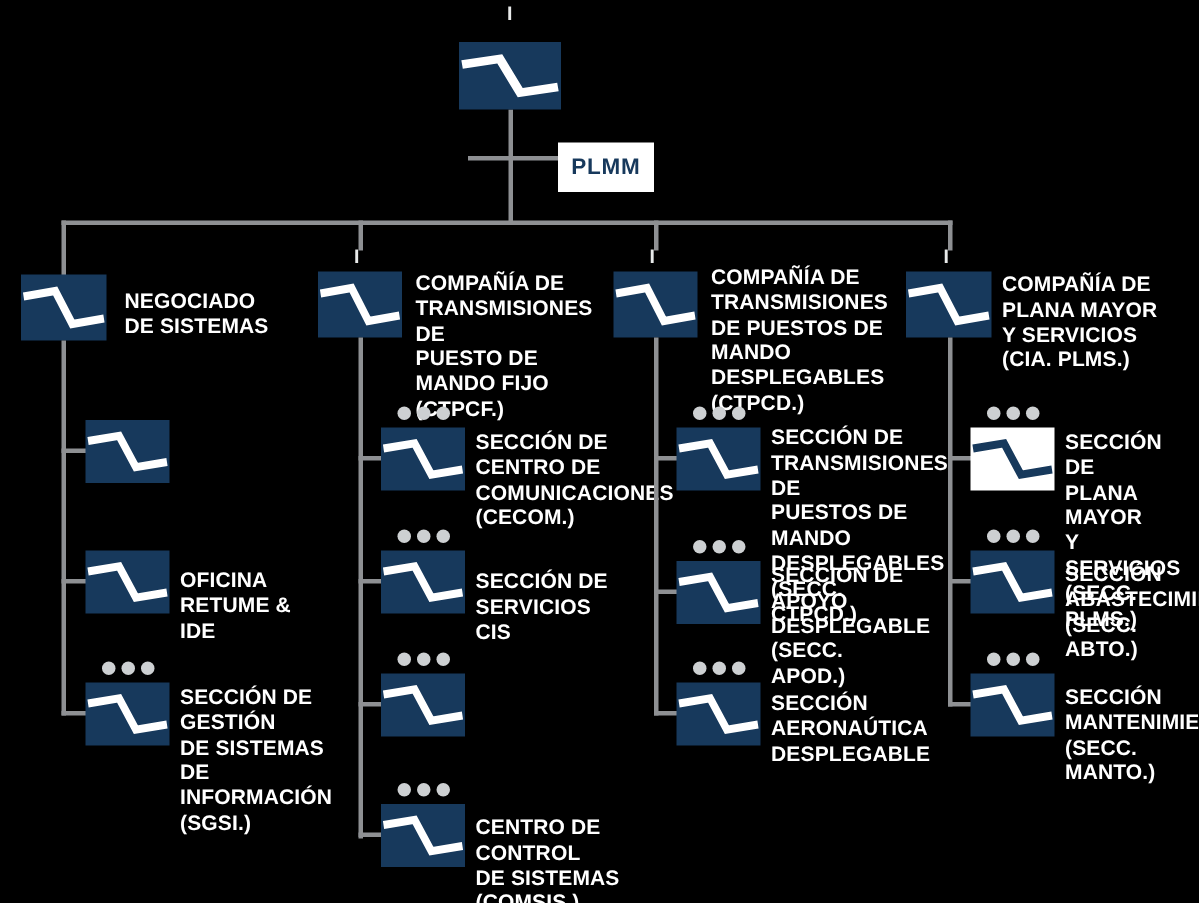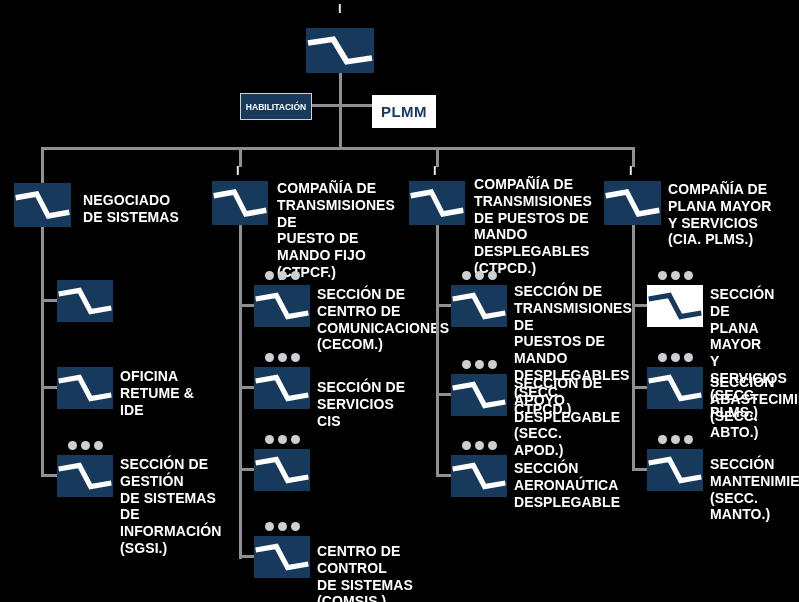--- a/index.html
+++ b/index.html
@@ -33,21 +33,20 @@
   <div class="line" style="left:339px;top:73px;width:3px;height:77px;"></div>
   <div class="box" style="left:306px;top:28px;width:68px;height:45px;">
     <span class="flash">
         <svg viewBox="0 0 100 72" preserveAspectRatio="none">
           <polyline points="3,24 40,18 60,54 97,48"></polyline>
         </svg>
       </span>
   </div>
 
   <div class="line" style="left:312px;top:104px;width:62px;height:3px;"></div>
-  <div class="habil">HABILITACIÓN</div>
   <div class="plmm">PLMM</div>
 
   <div class="line" style="left:41px;top:147px;width:594px;height:3px;"></div>
   <div class="line" style="left:41px;top:147px;width:3px;height:38px;"></div>
   <div class="line" style="left:239px;top:147px;width:3px;height:20px;"></div>
   <div class="line" style="left:436px;top:147px;width:3px;height:20px;"></div>
   <div class="line" style="left:632px;top:147px;width:3px;height:20px;"></div>
 
   <div class="box" style="left:14px;top:183px;width:57px;height:44px;">
     <span class="flash">
@@ -71,21 +70,21 @@
       </span>
   </div>
 
   <div class="box" style="left:57px;top:367px;width:56px;height:42px;">
     <span class="flash">
         <svg viewBox="0 0 100 72" preserveAspectRatio="none">
           <polyline points="3,24 40,18 60,54 97,48"></polyline>
         </svg>
       </span>
   </div>
-  <div class="lbl" style="left:120px;top:368px;width:95px;">OFICINA
+  <div class="lbl" style="left:120px;top:378px;width:95px;">OFICINA
 RETUME &amp; IDE</div>
 
   <div class="dots" style="left:57px;top:441px;">
       <span class="dot"></span>
       <span class="dot"></span>
       <span class="dot"></span>
     </div>
   <div class="box" style="left:57px;top:455px;width:56px;height:42px;">
     <span class="flash">
         <svg viewBox="0 0 100 72" preserveAspectRatio="none">

